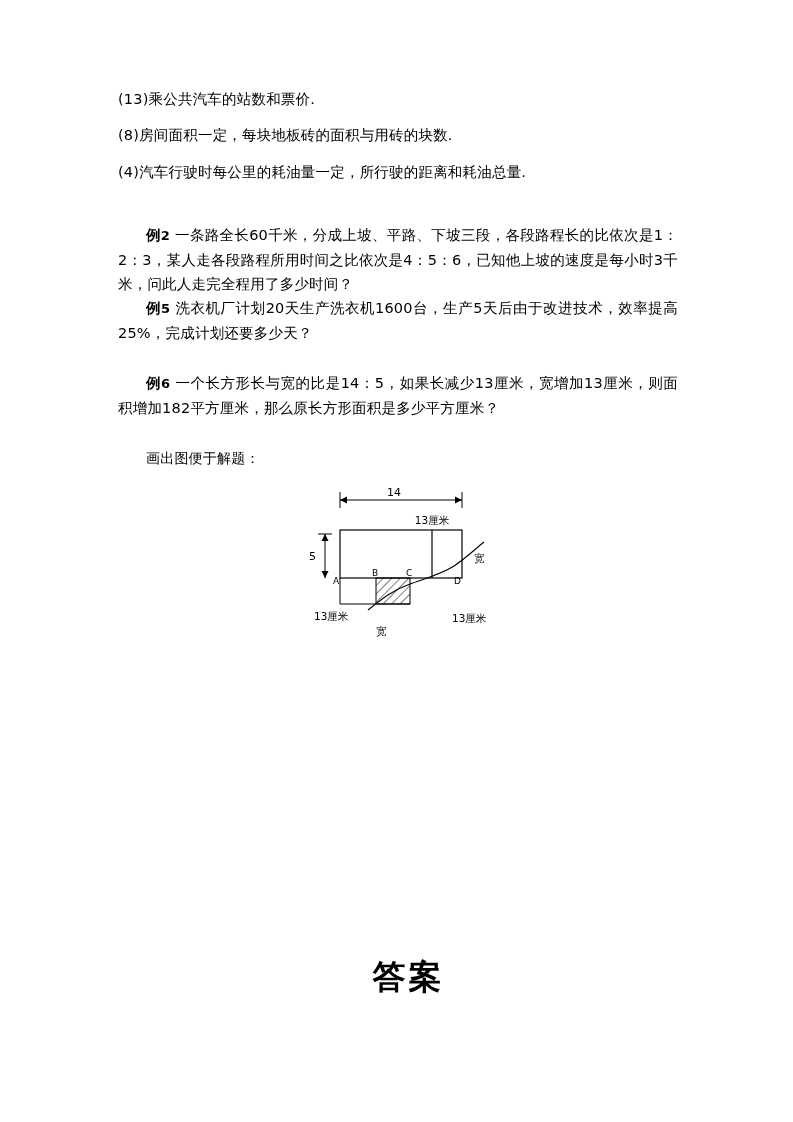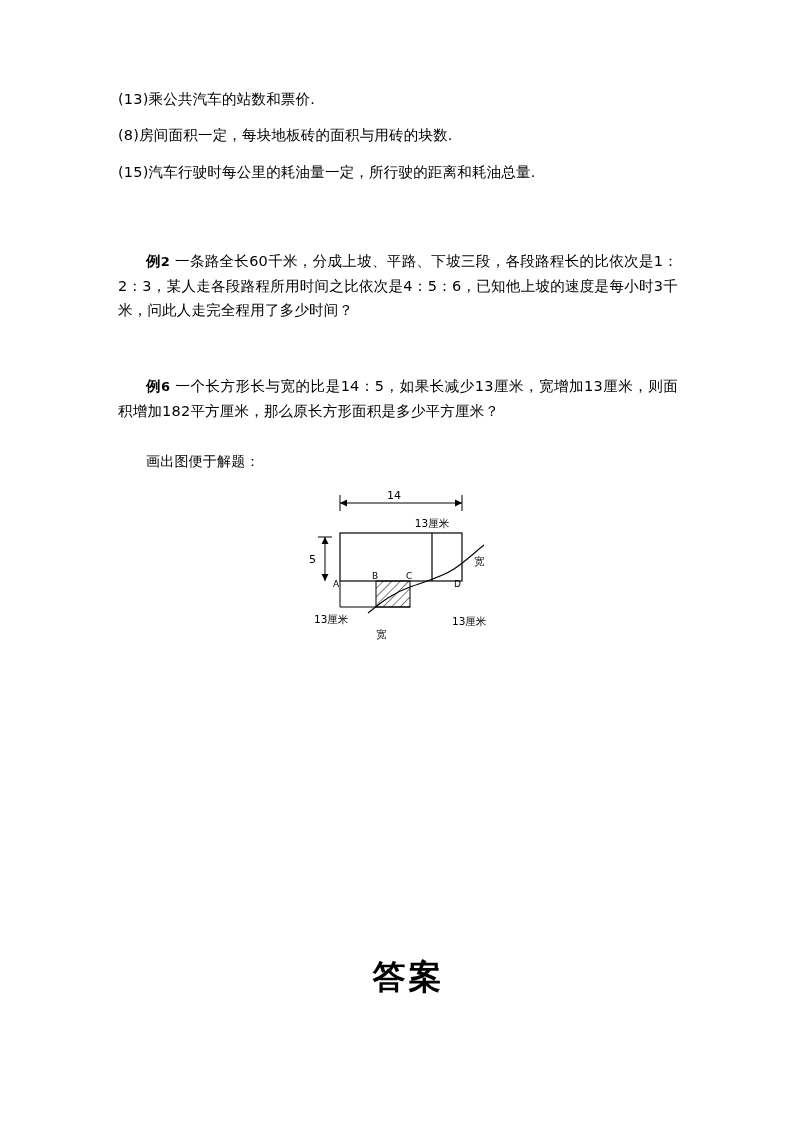--- a/index.html
+++ b/index.html
@@ -27,21 +27,20 @@
   }
   .item {
     font-size: 14.5px;
     line-height: 1.55;
     margin-bottom: 14px;
     letter-spacing: 0.2px;
   }
   .example {
     font-size: 14.5px;
     line-height: 1.68;
-    margin-top: 26px;
     text-indent: 28px;
     text-align: justify;
     letter-spacing: 0.2px;
   }
   .example .tag {
     font-weight: bold;
   }
   .example .tag .num {
     font-weight: bold;
     font-size: 13px;
@@ -80,31 +79,35 @@
 </style>
 </head>
 <body>
 
 <div class="page">
 
   <div class="content">
 
     <div class="item">(13)乘公共汽车的站数和票价.</div>
     <div class="item">(8)房间面积一定，每块地板砖的面积与用砖的块数.</div>
-    <div class="item">(15)汽车行驶时每公里的耗油量一定，所行驶的距离和耗油总量.</div>
+    <div class="item">(4)汽车行驶时每公里的耗油量一定，所行驶的距离和耗油总量.</div>
 
     <div class="spacer-lg"></div>
 
     <div class="example">
       <span class="tag"><span>例</span><span class="num">2</span></span>
       <span>一条路全长60千米，分成上坡、平路、下坡三段，各段路程长的比依次是1：2：3，某人走各段路程所用时间之比依次是4：5：6，已知他上坡的速度是每小时3千米，问此人走完全程用了多少时间？</span>
     </div>
 
 
 
+    <div class="example">
+      <span class="tag"><span>例</span><span class="num">5</span></span>
+      <span>洗衣机厂计划20天生产洗衣机1600台，生产5天后由于改进技术，效率提高25%，完成计划还要多少天？</span>
+    </div>
 
     <div class="spacer-lg"></div>
 
     <div class="example">
       <span class="tag"><span>例</span><span class="num">6</span></span>
       <span>一个长方形长与宽的比是14：5，如果长减少13厘米，宽增加13厘米，则面积增加182平方厘米，那么原长方形面积是多少平方厘米？</span>
     </div>
 
     <div class="draw-note">画出图便于解题：</div>
 

